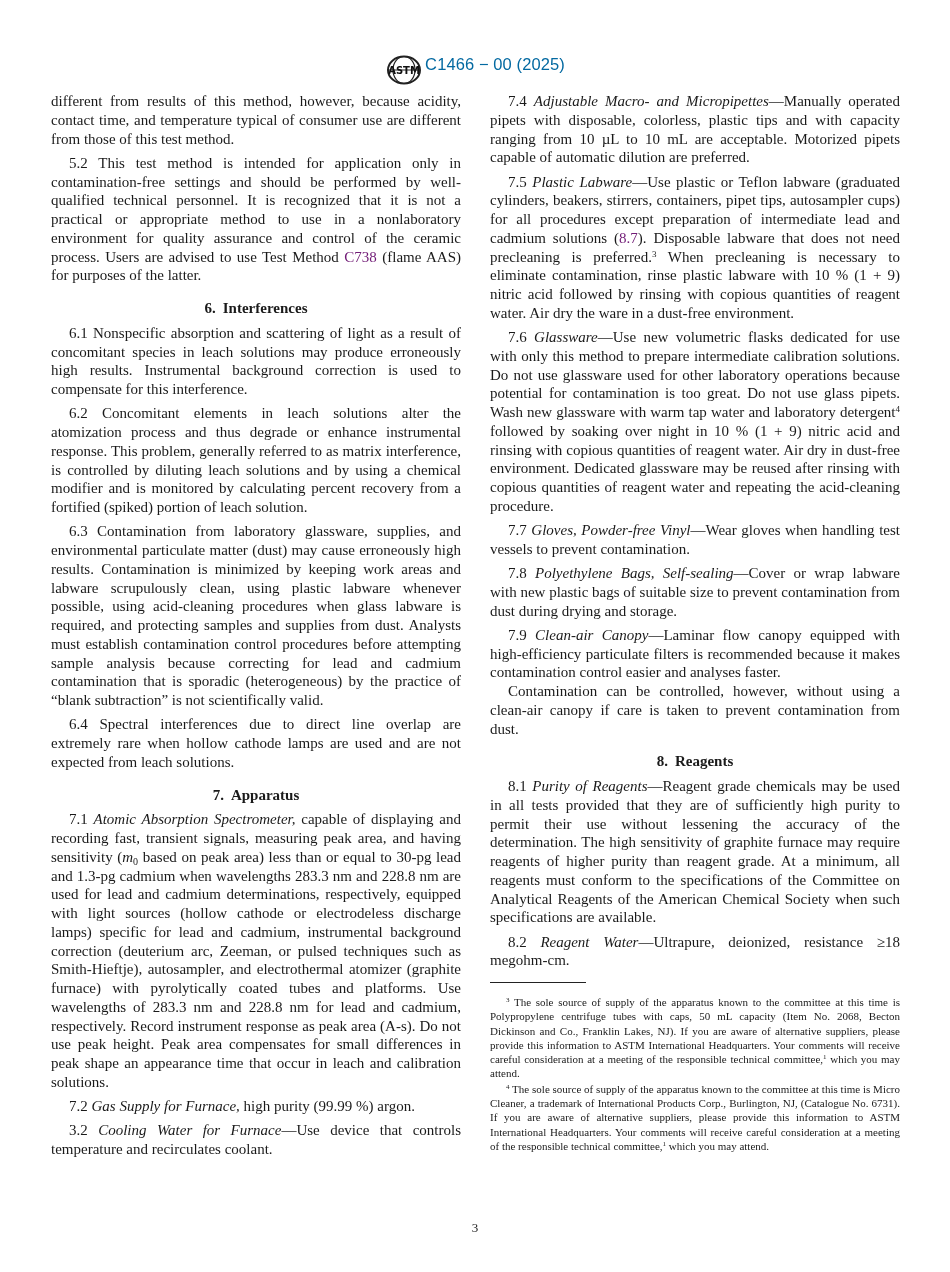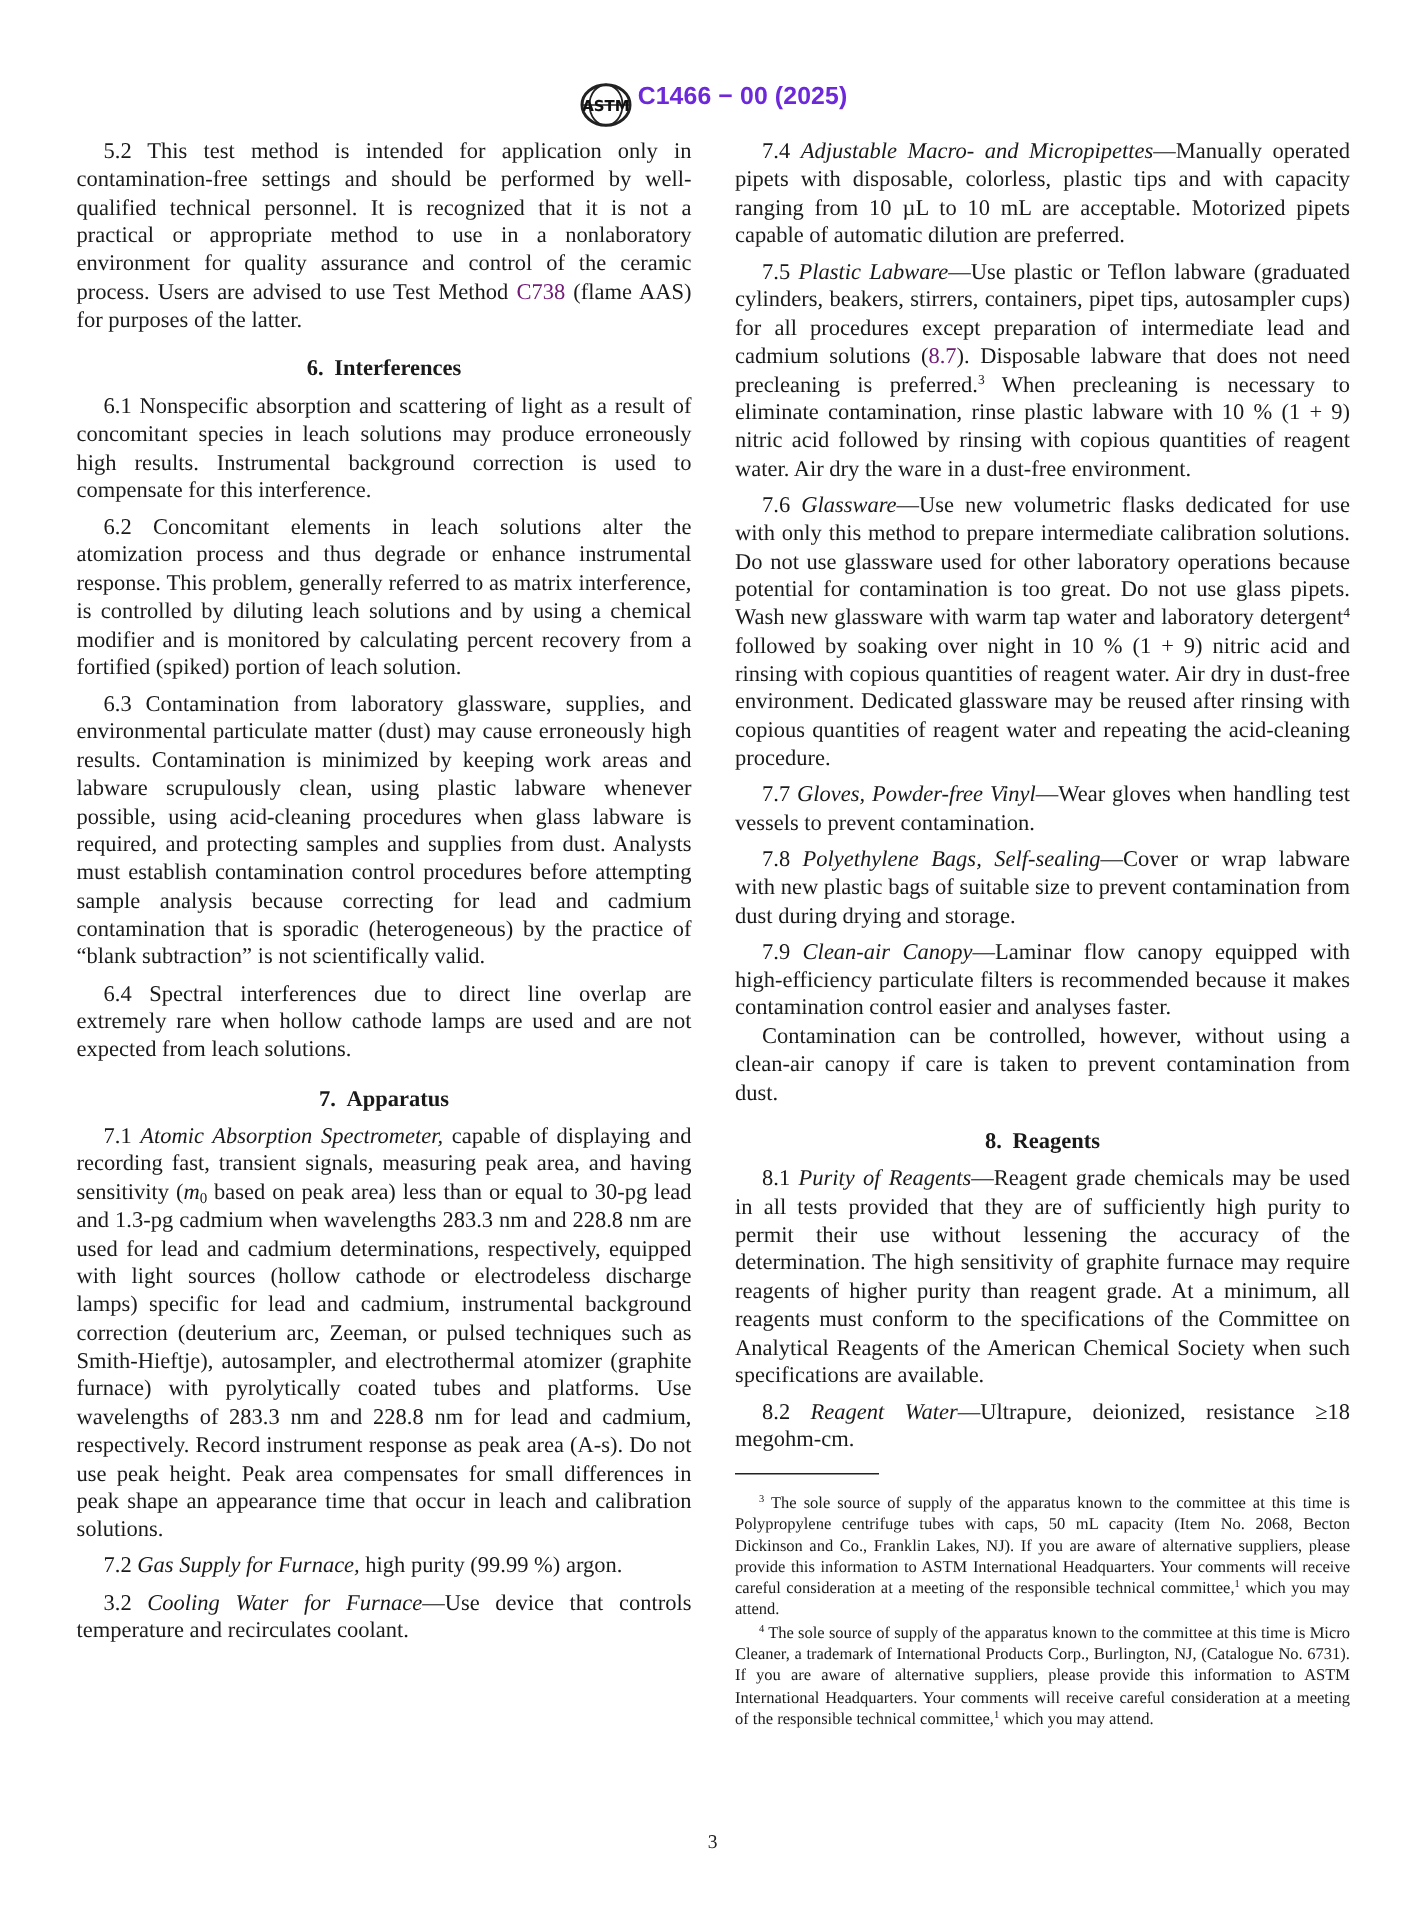--- a/index.html
+++ b/index.html
@@ -10,21 +10,21 @@
       color: #1a1a1a;
     }
     .header {
       position: absolute; top: 55px; left: 0; width: 950px;
       display: flex; justify-content: center; align-items: flex-start; gap: 2px;
       height: 30px;
     }
     .astm-logo { width: 38px; height: 30px; display: inline-block; }
     .doc-id {
       font-family: "Liberation Sans", "DejaVu Sans", sans-serif;
-      font-weight: bold; font-size: 16.5px; color: #6d28d9;
+      font-weight: normal; font-size: 16.5px; color: #0369a1;
       letter-spacing: 0.1px;
     }
     .col {
       position: absolute; top: 92px; width: 410px;
       font-size: 15px; line-height: 18.75px;
       text-align: justify; hyphens: manual;
     }
     .col-left { left: 51px; }
     .col-right { left: 490px; }
     .p { text-indent: 18px; margin-bottom: 5.5px; }
@@ -61,20 +61,21 @@
       <ellipse cx="19" cy="15" rx="16" ry="13.5" fill="none" stroke="#222" stroke-width="2"></ellipse>
       <ellipse cx="19" cy="15" rx="11" ry="13.5" fill="none" stroke="#222" stroke-width="1.2"></ellipse>
       <line x1="3" y1="15" x2="35" y2="15" stroke="#222" stroke-width="1"></line>
       <text x="19" y="19" text-anchor="middle" font-family="DejaVu Sans, sans-serif" font-weight="bold" font-size="10" fill="#111">ASTM</text>
     </svg>
   </span>
   <span class="doc-id">C1466 − 00 (2025)</span>
 </div>
 
 <div class="col col-left">
+  <p class="p noindent">different from results of this method, however, because acidity, contact time, and temperature typical of consumer use are different from those of this test method.</p>
 
   <p class="p"><span>5.2</span><span> This test method is intended for application only in contamination-free settings and should be performed by well-qualified technical personnel. It is recognized that it is not a practical or appropriate method to use in a nonlaboratory environment for quality assurance and control of the ceramic process. Users are advised to use Test Method </span><span class="link">C738</span><span> (flame AAS) for purposes of the latter.</span></p>
 
   <div class="h"><span class="num">6.</span><span>Interferences</span></div>
 
   <p class="p"><span>6.1</span><span> Nonspecific absorption and scattering of light as a result of concomitant species in leach solutions may produce erroneously high results. Instrumental background correction is used to compensate for this interference.</span></p>
 
   <p class="p"><span>6.2</span><span> Concomitant elements in leach solutions alter the atomization process and thus degrade or enhance instrumental response. This problem, generally referred to as matrix interference, is controlled by diluting leach solutions and by using a chemical modifier and is monitored by calculating percent recovery from a fortified (spiked) portion of leach solution.</span></p>
 
   <p class="p"><span>6.3</span><span> Contamination from laboratory glassware, supplies, and environmental particulate matter (dust) may cause erroneously high results. Contamination is minimized by keeping work areas and labware scrupulously clean, using plastic labware whenever possible, using acid-cleaning procedures when glass labware is required, and protecting samples and supplies from dust. Analysts must establish contamination control procedures before attempting sample analysis because correcting for lead and cadmium contamination that is sporadic (heterogeneous) by the practice of “blank subtraction” is not scientifically valid.</span></p>

